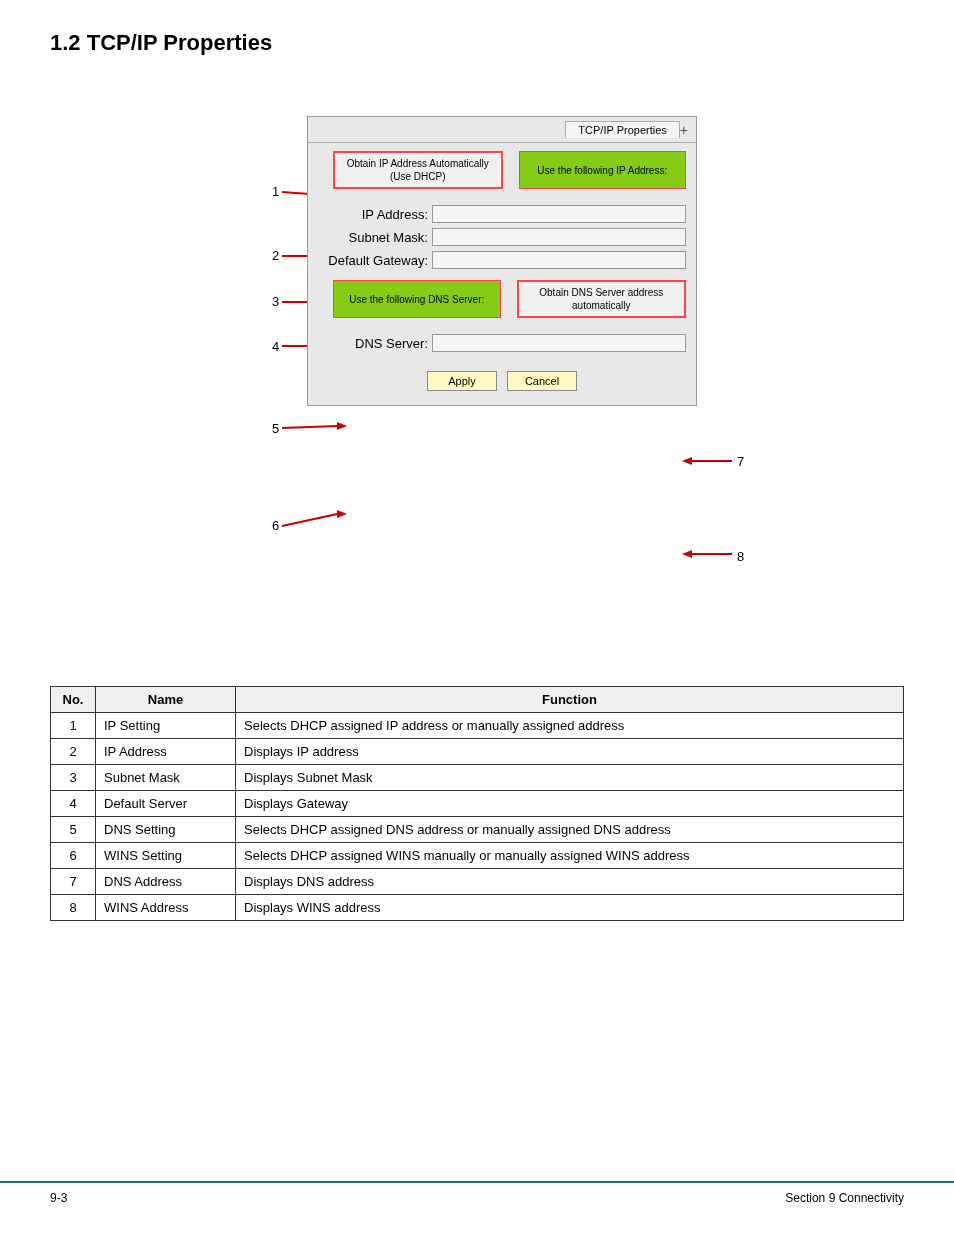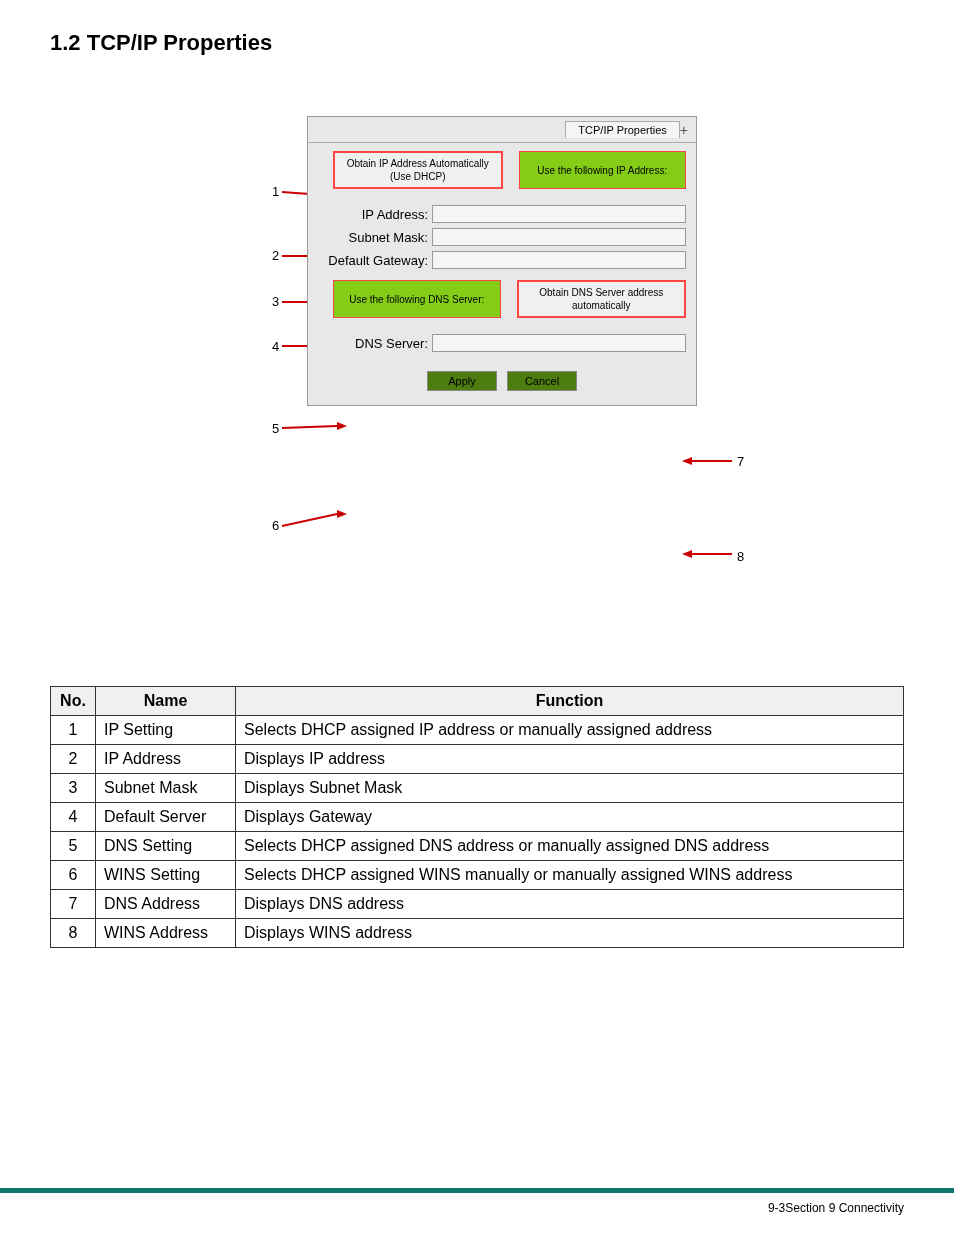--- a/index.html
+++ b/index.html
@@ -131,40 +131,40 @@
       display: flex;
       justify-content: center;
       gap: 10px;
       padding: 8px 0 6px 0;
     }
 
     .dlg-btn {
       width: 70px;
       padding: 3px 0;
       font-size: 11px;
-      background: #4d7c0f;
+      background: #fef9c3;
       border: 1px solid #888;
       cursor: pointer;
     }
 
     
     .arrows-svg {
       position: absolute;
       top: 0;
       left: 0;
       width: 100%;
       height: 100%;
       pointer-events: none;
     }
 
     
     .data-table {
       width: 100%;
       border-collapse: collapse;
-      font-size: 16px;
+      font-size: 13px;
       margin-bottom: 30px;
     }
 
     .data-table th, .data-table td {
       border: 1px solid #333;
       padding: 5px 8px;
       vertical-align: top;
     }
 
     .data-table th {
@@ -181,24 +181,24 @@
       width: 140px;
     }
 
     
     .page-footer {
       position: absolute;
       bottom: 20px;
       left: 0;
       right: 0;
       display: flex;
-      justify-content: flex-end;
-      padding: 0 50px;
+      justify-content: space-between;
+      padding: 10px 50px;
       font-size: 12px;
-      border-top: 5px solid #0f766e;
+      border-top: 2px solid #0f766e;
       padding-top: 8px;
     }
   </style>
 </head>
 <body>
 
 <h1 class="page-title">1.2   TCP/IP Properties</h1>
 
 <div class="screenshot-area">
 

